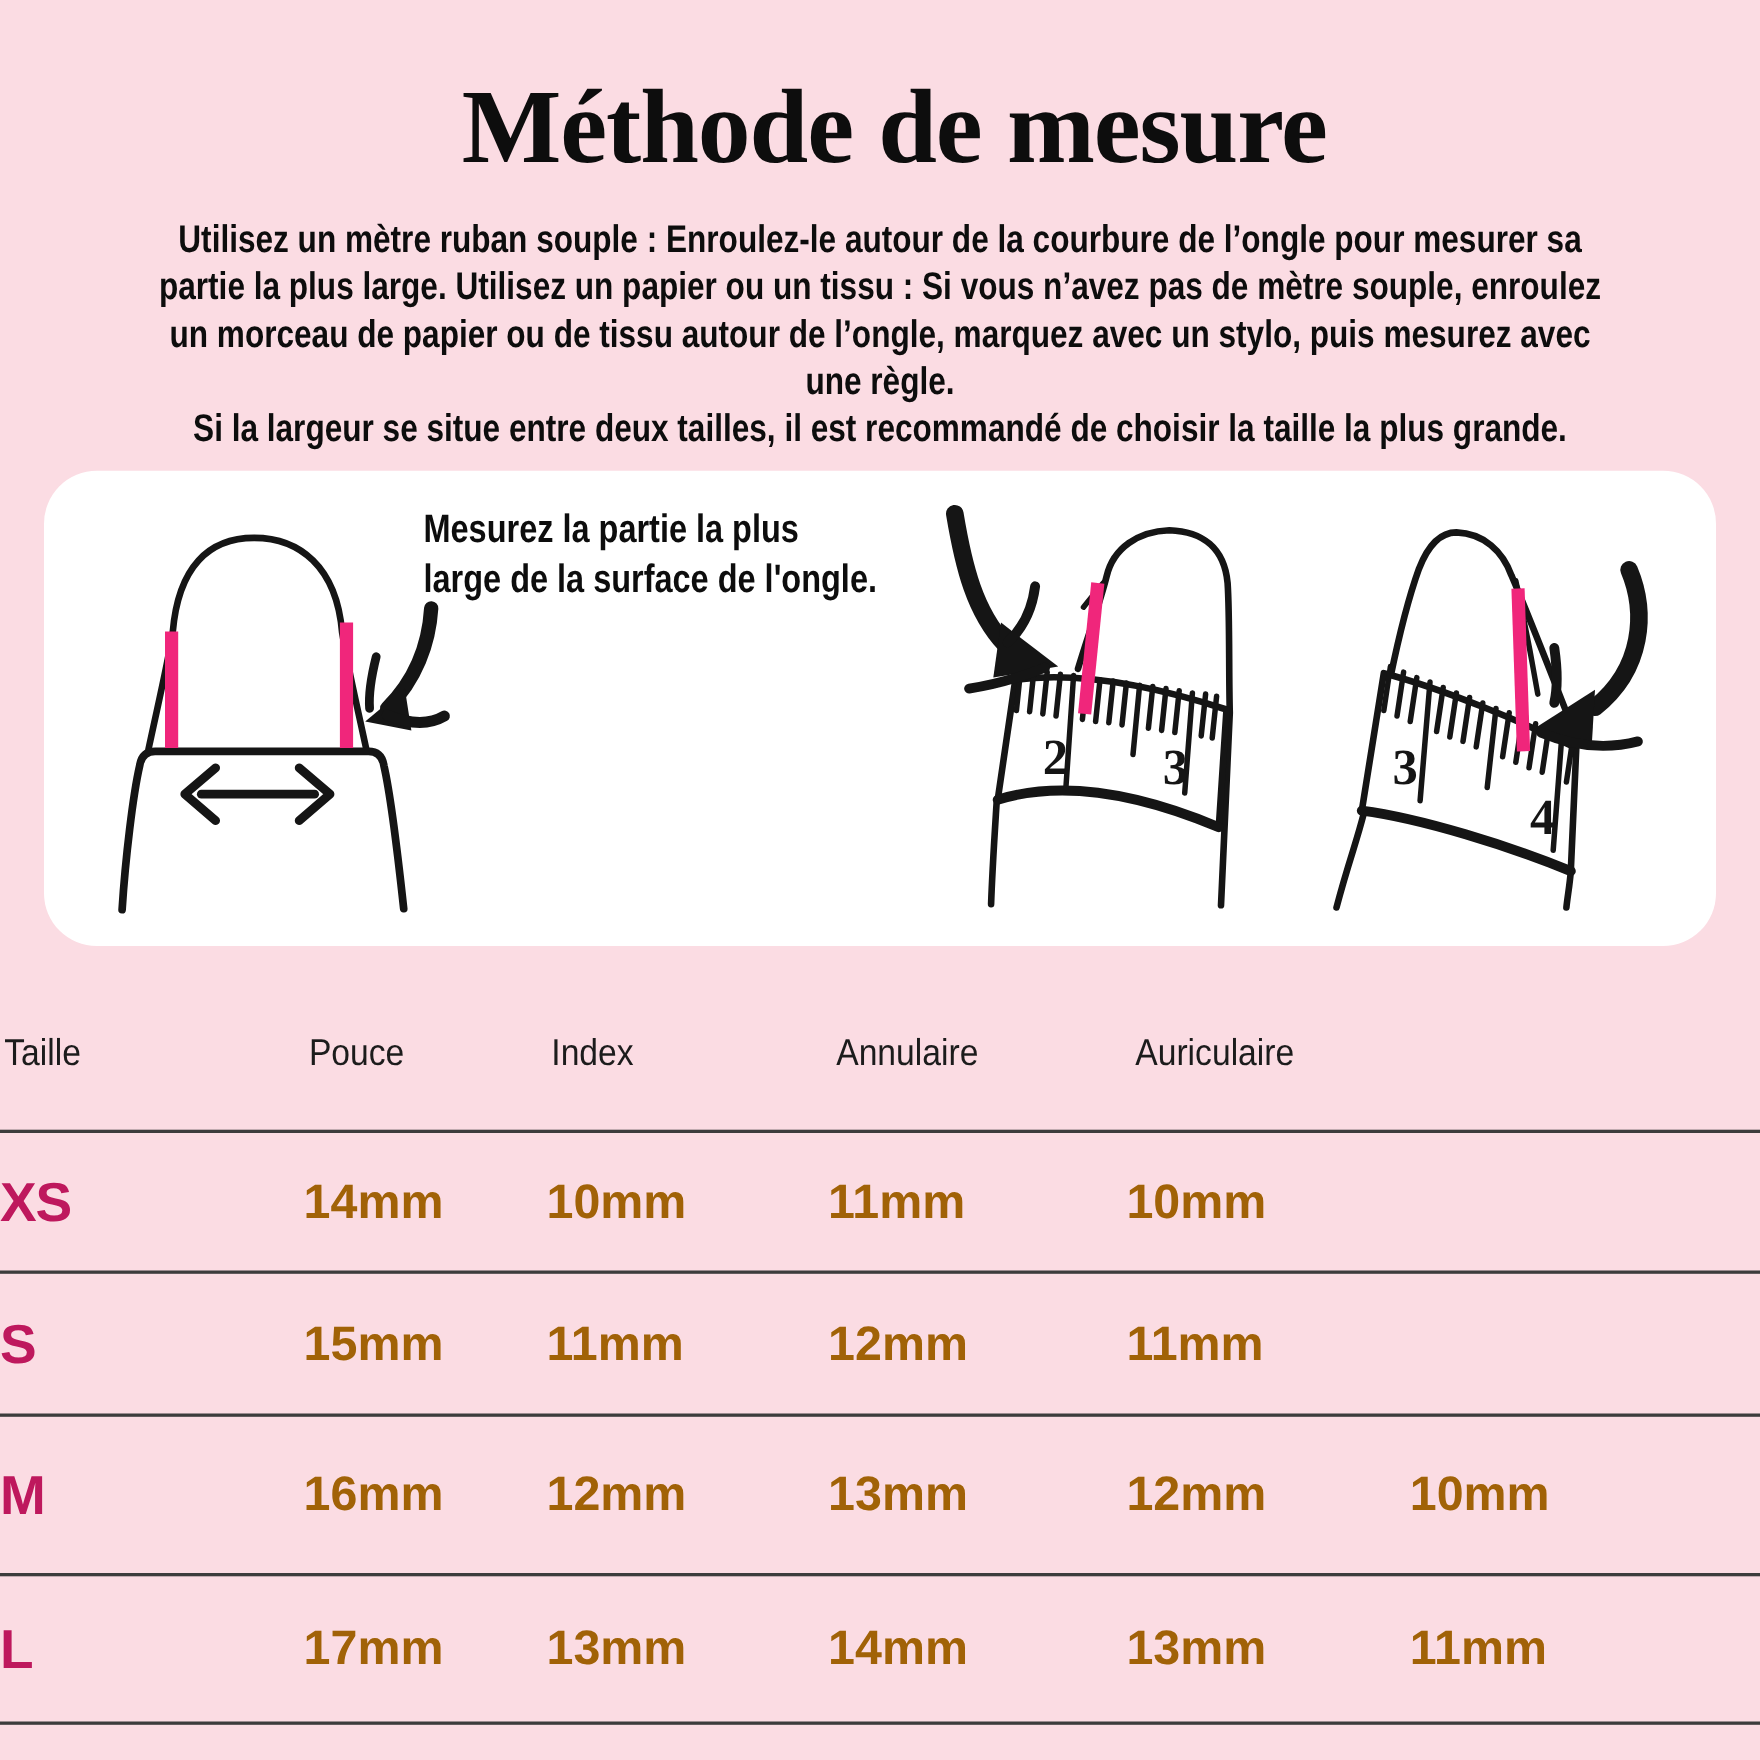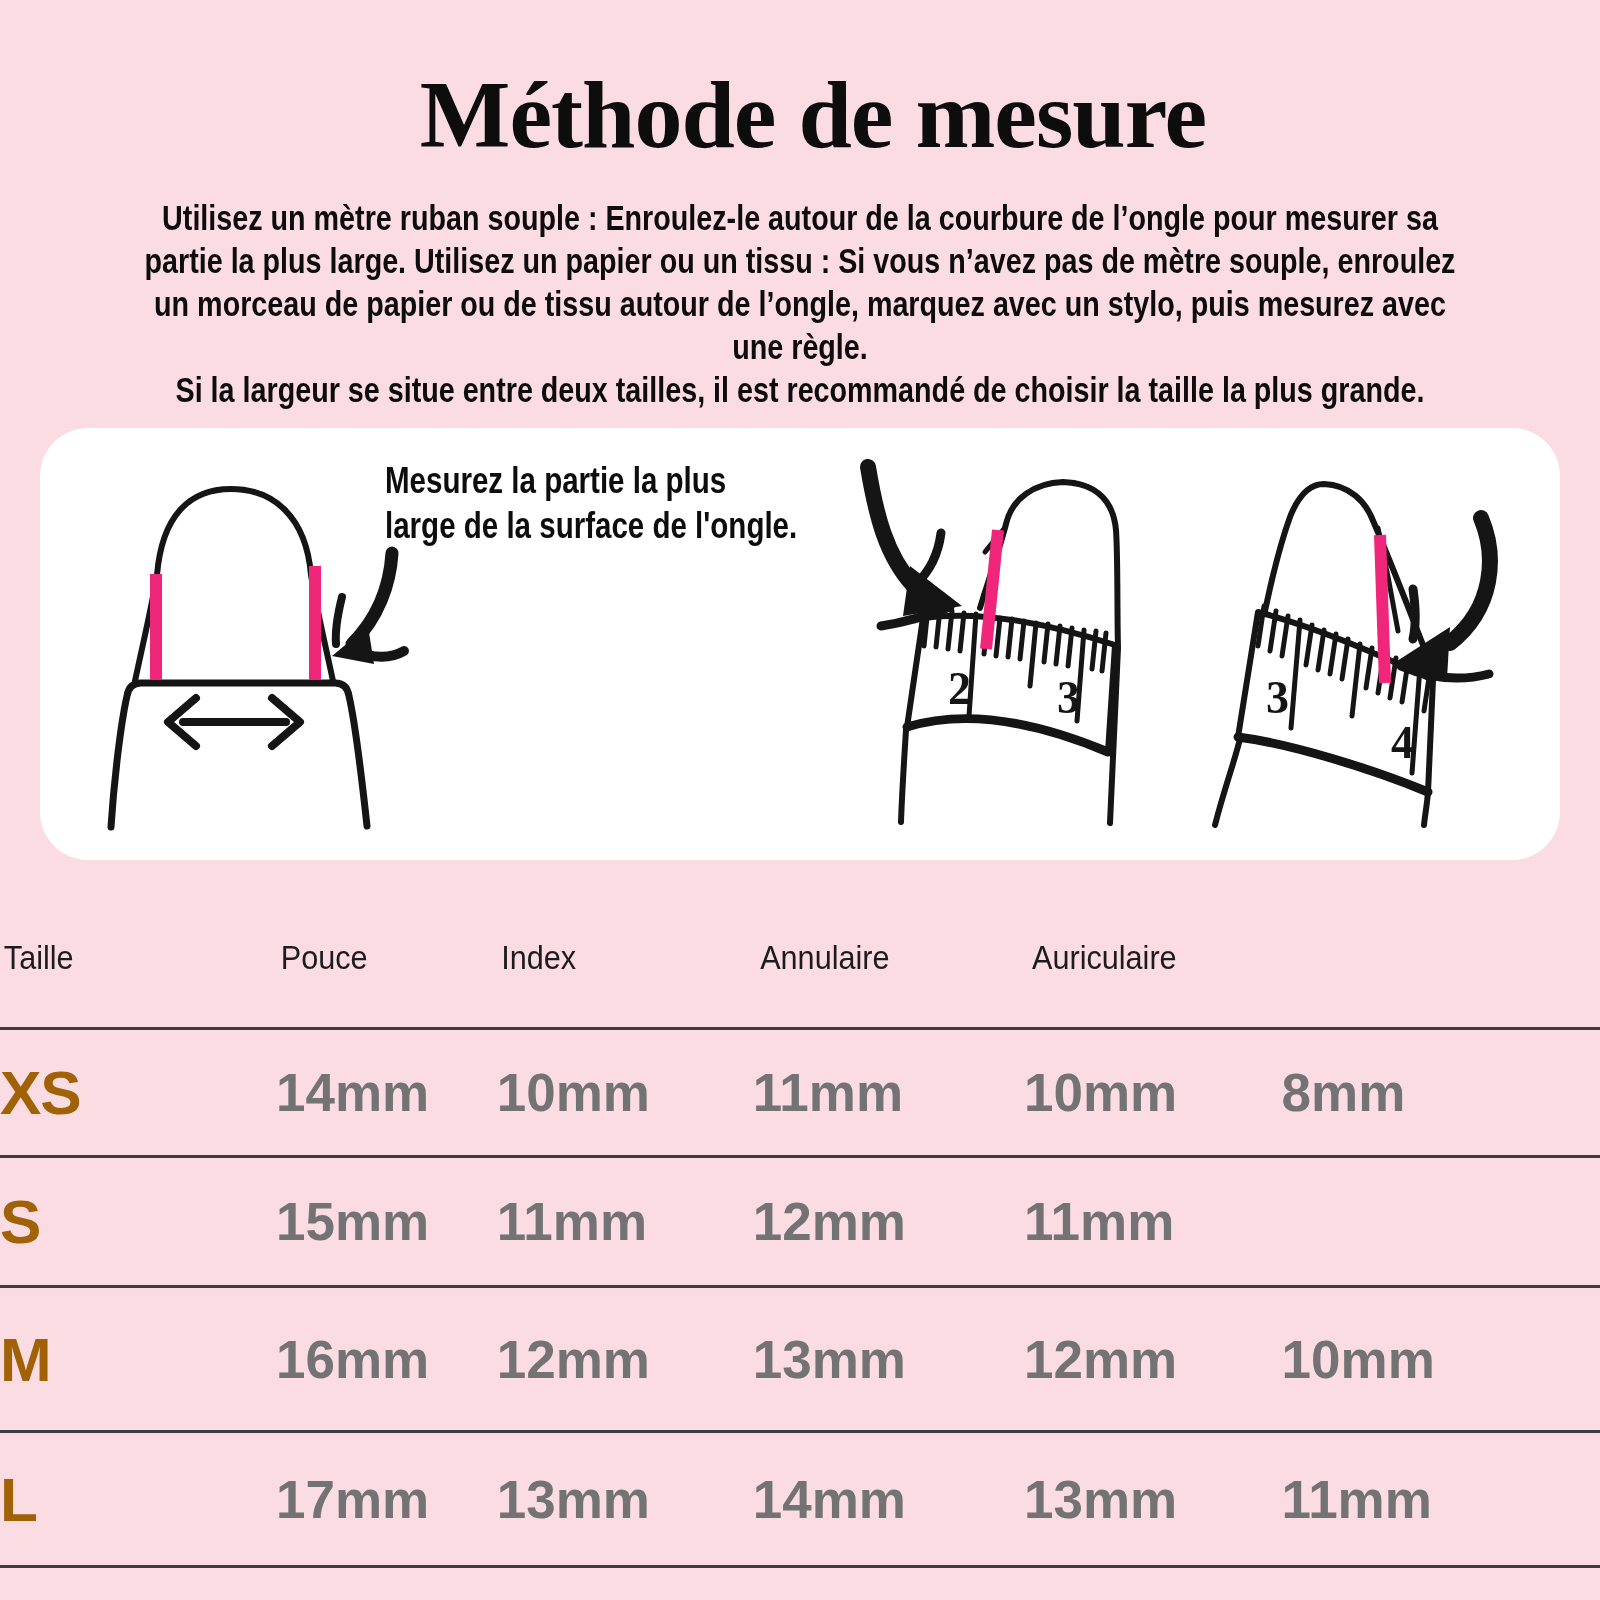--- a/index.html
+++ b/index.html
@@ -50,22 +50,22 @@
     align-items:center; width:100%;
   }
   .trow > div{text-align:left;}
   .thead{height:139px;}
   .th span{
     display:inline-block; font-weight:normal; font-size:34px; color:#1c1c1c;
     transform:scaleX(0.9);
   }
   .drow{border-top:3px solid var(--divider);}
   .drow:last-child{border-bottom:3px solid var(--divider);}
-  .size-cell{font-weight:bold; font-size:62px; color:#a16207; letter-spacing:-1px;}
-  .val-cell{font-weight:bold; font-size:53px; color:#737373;}
+  .size-cell{font-weight:bold; font-size:50px; color:#be185d; letter-spacing:-1px;}
+  .val-cell{font-weight:bold; font-size:44px; color:#a16207;}
 </style>
 </head>
 <body>
 
 <div class="page">
 
   <h1 class="title">Méthode de mesure</h1>
 
   <p class="intro">Utilisez un mètre ruban souple : Enroulez-le autour de la courbure de l’ongle pour mesurer sa
 partie la plus large. Utilisez un papier ou un tissu : Si vous n’avez pas de mètre souple, enroulez
@@ -145,21 +145,20 @@
       <div class="th"><span>Annulaire</span></div>
       <div class="th"><span>Auriculaire</span></div>
     </div>
 
     <div class="trow drow" style="height:128px">
       <div class="size-cell">XS</div>
       <div class="val-cell">14mm</div>
       <div class="val-cell">10mm</div>
       <div class="val-cell">11mm</div>
       <div class="val-cell">10mm</div>
-      <div class="val-cell">8mm</div>
     </div>
 
     <div class="trow drow" style="height:130px">
       <div class="size-cell">S</div>
       <div class="val-cell">15mm</div>
       <div class="val-cell">11mm</div>
       <div class="val-cell">12mm</div>
       <div class="val-cell">11mm</div>
     </div>
 

